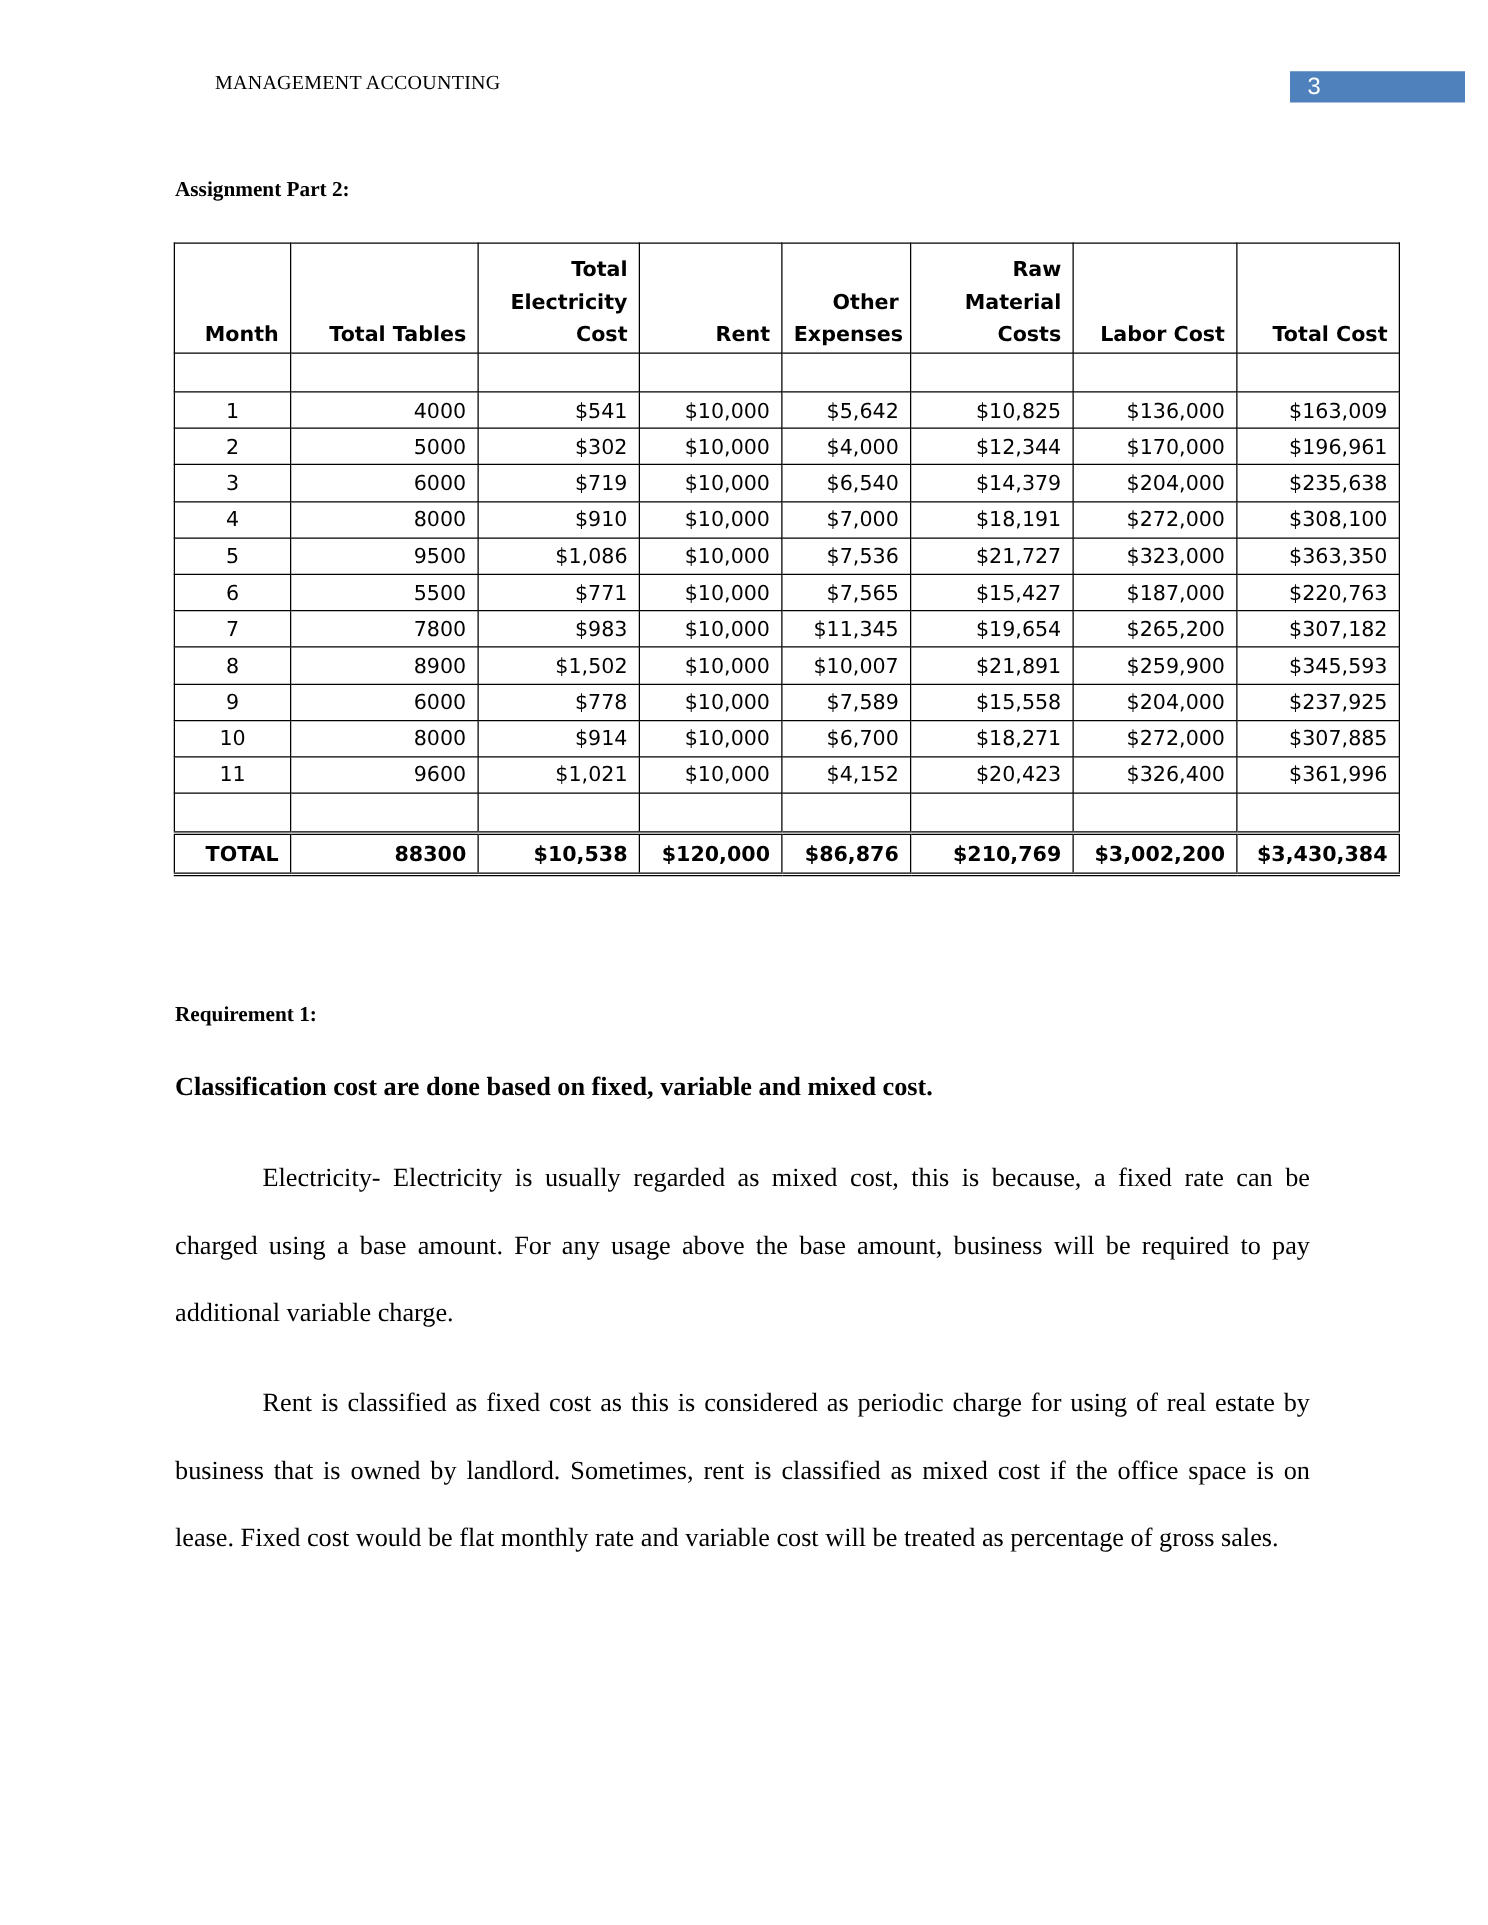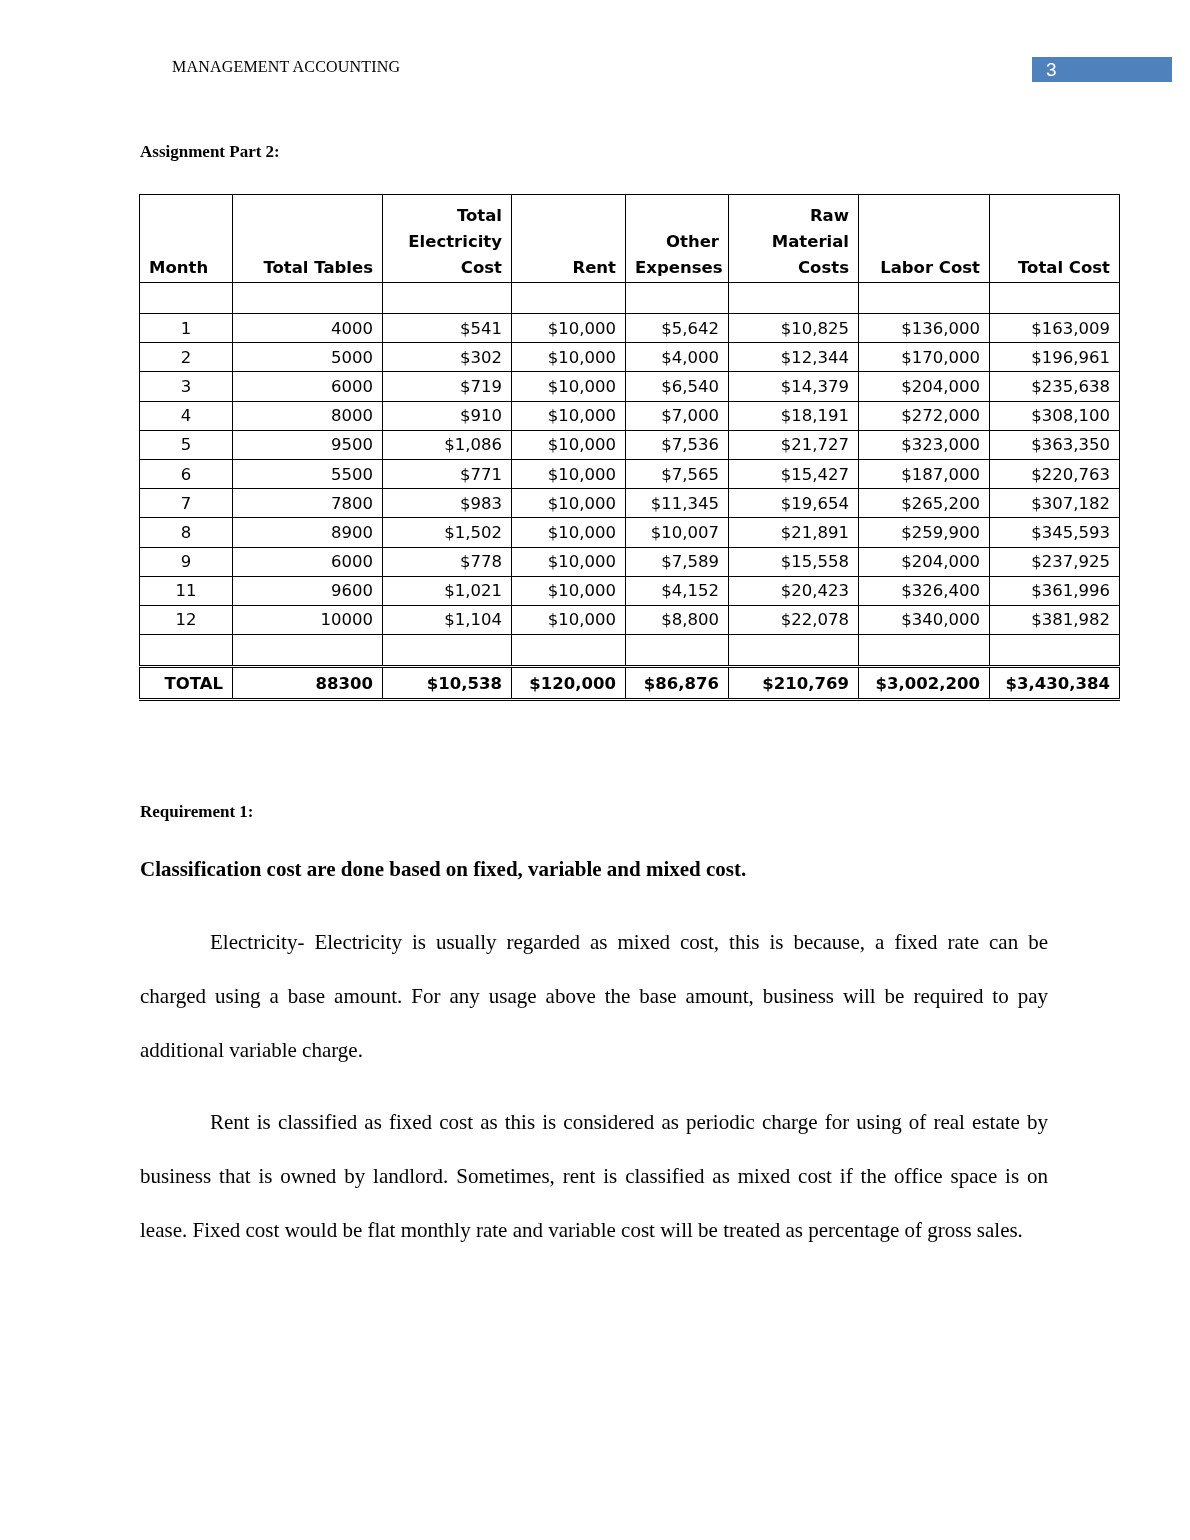--- a/index.html
+++ b/index.html
@@ -24,21 +24,21 @@
     position: absolute; left: 139px; top: 194px; width: 980px;
     border-collapse: collapse;
     font-family: "DejaVu Sans", sans-serif; font-size: 16.5px;
     table-layout: fixed;
   }
   table.cost th, table.cost td { border: 1px solid #000; padding: 0 9px; }
   table.cost th {
     height: 86px; text-align: right; vertical-align: bottom; font-weight: bold;
     line-height: 26px; padding-bottom: 1px;
   }
-  table.cost th.c-month { text-align: left; }
+  table.cost th.c-month { text-align: right; }
   table.cost td { height: 28.2px; text-align: right; white-space: nowrap; }
   table.cost td.month { text-align: center; }
   table.cost tr.blank td { height: 30px; }
   table.cost tr.total td {
     font-weight: bold; height: 30px;
     border-top: 3px double #000; border-bottom: 3px double #000; text-align: right;
   }
   .para {
     position: absolute; left: 140px; width: 908px;
     font-family: "Liberation Serif", serif; font-size: 21px; line-height: 54px;
@@ -174,38 +174,38 @@
         <td class="month">9</td>
         <td>6000</td>
         <td>$778</td>
         <td>$10,000</td>
         <td>$7,589</td>
         <td>$15,558</td>
         <td>$204,000</td>
         <td>$237,925</td>
       </tr>
       <tr>
+        <td class="month">10</td>
+        <td>8000</td>
+        <td>$914</td>
+        <td>$10,000</td>
+        <td>$6,700</td>
+        <td>$18,271</td>
+        <td>$272,000</td>
+        <td>$307,885</td>
+      </tr>
+      <tr>
         <td class="month">11</td>
         <td>9600</td>
         <td>$1,021</td>
         <td>$10,000</td>
         <td>$4,152</td>
         <td>$20,423</td>
         <td>$326,400</td>
         <td>$361,996</td>
-      </tr>
-      <tr>
-        <td class="month">12</td>
-        <td>10000</td>
-        <td>$1,104</td>
-        <td>$10,000</td>
-        <td>$8,800</td>
-        <td>$22,078</td>
-        <td>$340,000</td>
-        <td>$381,982</td>
       </tr>
       <tr class="blank">
         <td class="month"></td>
         <td></td>
         <td></td>
         <td></td>
         <td></td>
         <td></td>
         <td></td>
         <td></td>

